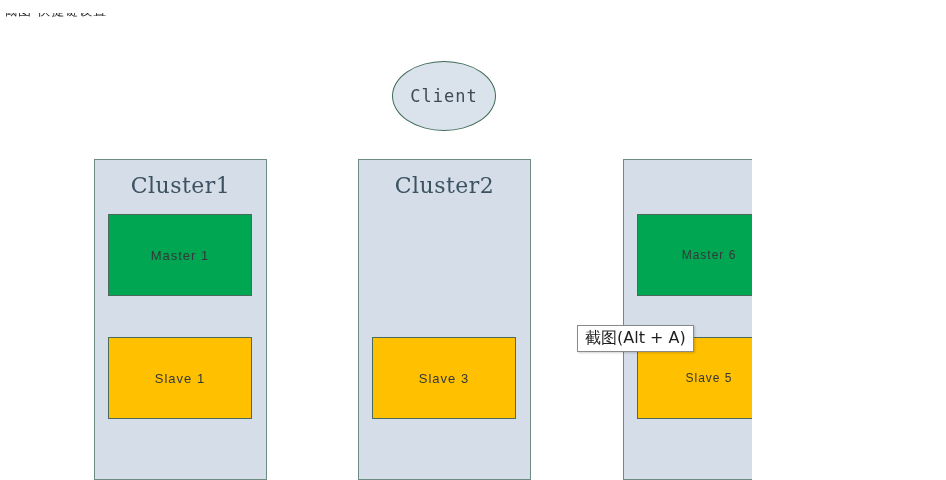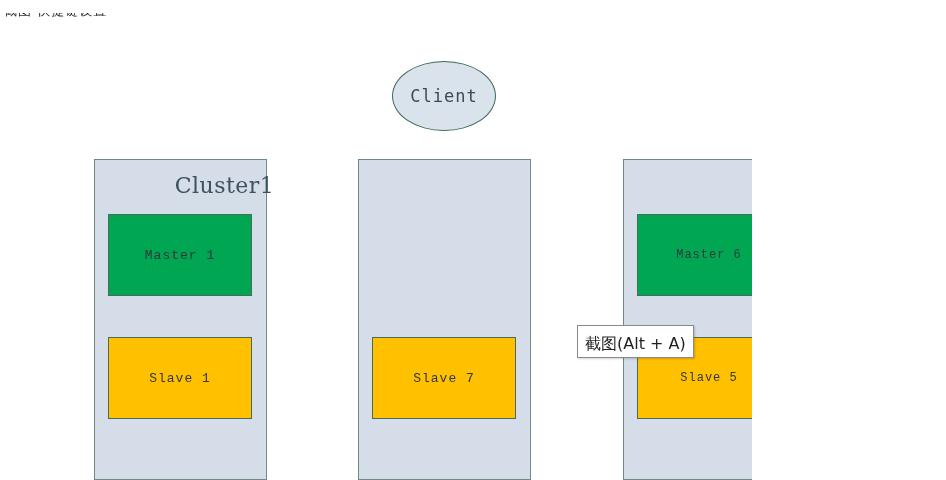--- a/index.html
+++ b/index.html
@@ -83,21 +83,20 @@
   .cluster-title {
     position: absolute;
     left: 0;
     top: 13px;
     width: 100%;
     text-align: center;
     font-family: "DejaVu Serif", serif;
     font-size: 22px;
     color: #3c5260;
     letter-spacing: 0.5px;
-    padding-left: 44px;
   }
 
   .node-box {
     position: absolute;
     left: 13px;
     width: 144px;
     height: 82px;
     box-sizing: border-box;
     display: flex;
     align-items: center;
@@ -108,21 +107,21 @@
     background: #00a651;
     border: 1.4px solid #4a6b5c;
   }
   .slave-box {
     top: 177px;
     background: #ffc000;
     border: 1.4px solid #4a6b5c;
     align-items: center;
   }
   .node-label {
-    font-family: Liberation Mono, monospace;
+    font-family: Liberation Sans, sans-serif;
     font-size: 13px;
     color: #33383a;
     letter-spacing: 1px;
   }
   .node-label.small {
     font-size: 12px;
   }
 
   
   .clipped-node {
@@ -134,21 +133,21 @@
     background: #d4dde8;
     border: 1.8px solid #2f5f52;
     box-sizing: border-box;
   }
 
   
   .tooltip {
     position: absolute;
     left: 577px;
     top: 312px;
-    padding: 9px 7px 4px 7px;
+    padding: 3px 7px 4px 7px;
     background: #ffffff;
     border: 1px solid #8a8a8a;
     box-sizing: border-box;
     box-shadow: 1px 1px 2px rgba(0,0,0,0.18);
     z-index: 20;
   }
   .tooltip-text {
     font-family: "DejaVu Sans", sans-serif;
     font-size: 16px;
     color: #1f1f1f;
@@ -173,22 +172,23 @@
     <div class="cluster-title">Cluster1</div>
     <div class="node-box master-box">
       <span class="node-label">Master 1</span>
     </div>
     <div class="node-box slave-box">
       <span class="node-label">Slave 1</span>
     </div>
   </div>
 
   <div class="cluster" id="cluster-2">
+    <div class="cluster-title">Cluster2</div>
     <div class="node-box slave-box">
-      <span class="node-label">Slave 7</span>
+      <span class="node-label">Slave 3</span>
     </div>
   </div>
 
   <div class="cluster" id="cluster-3">
     <div class="node-box master-box">
       <span class="node-label small">Master 6</span>
     </div>
     <div class="node-box slave-box">
       <span class="node-label small">Slave 5</span>
     </div>

